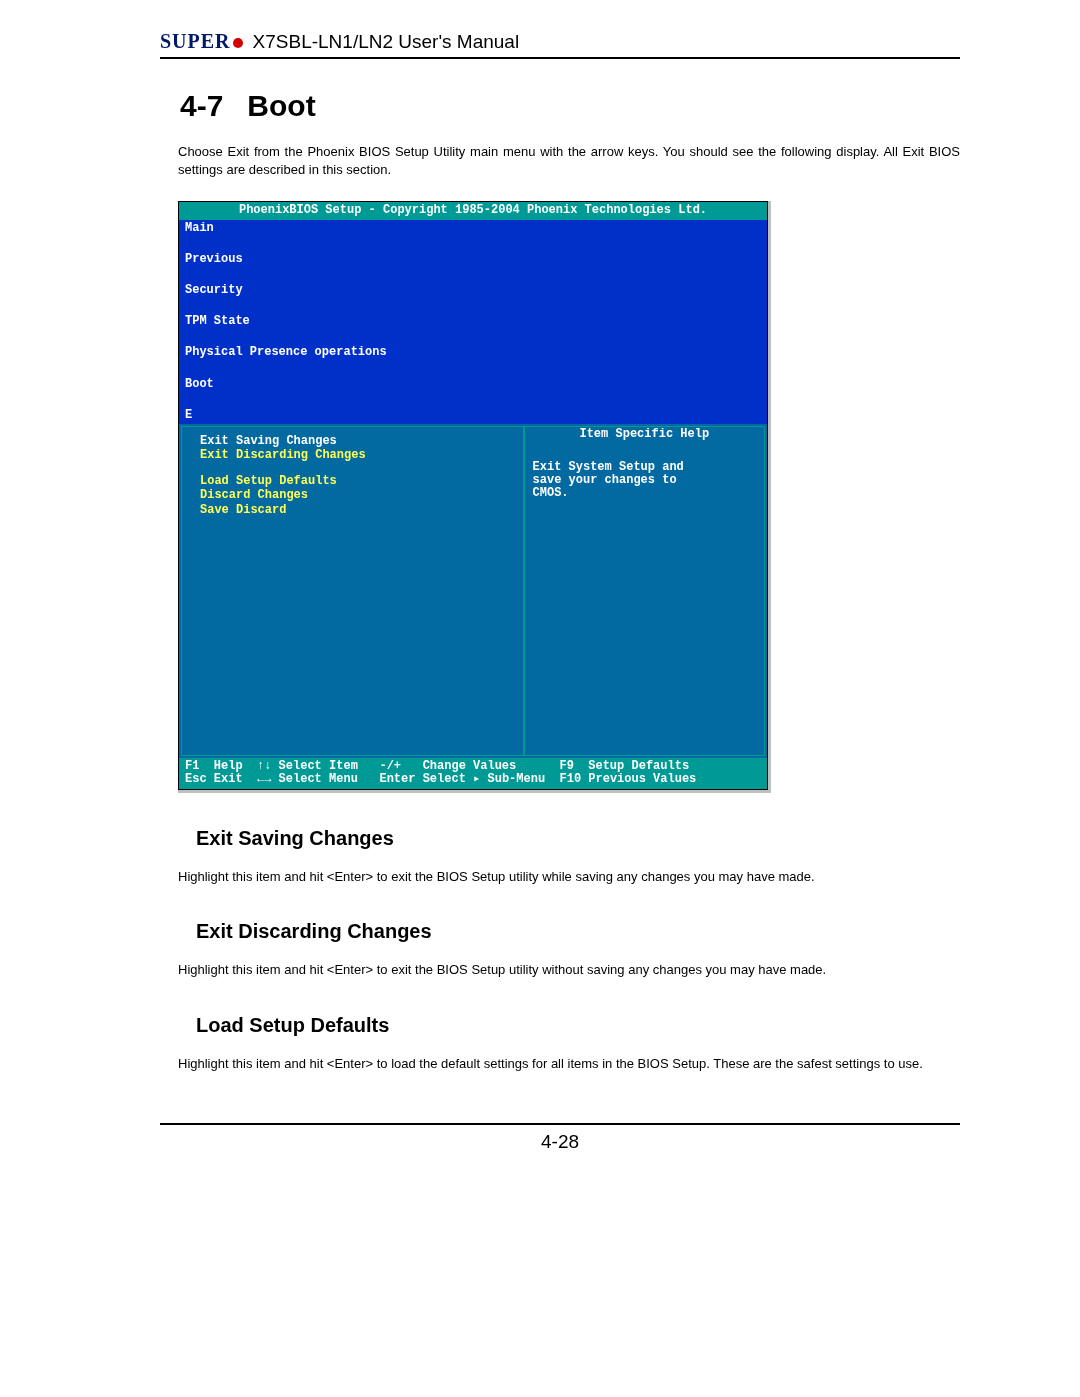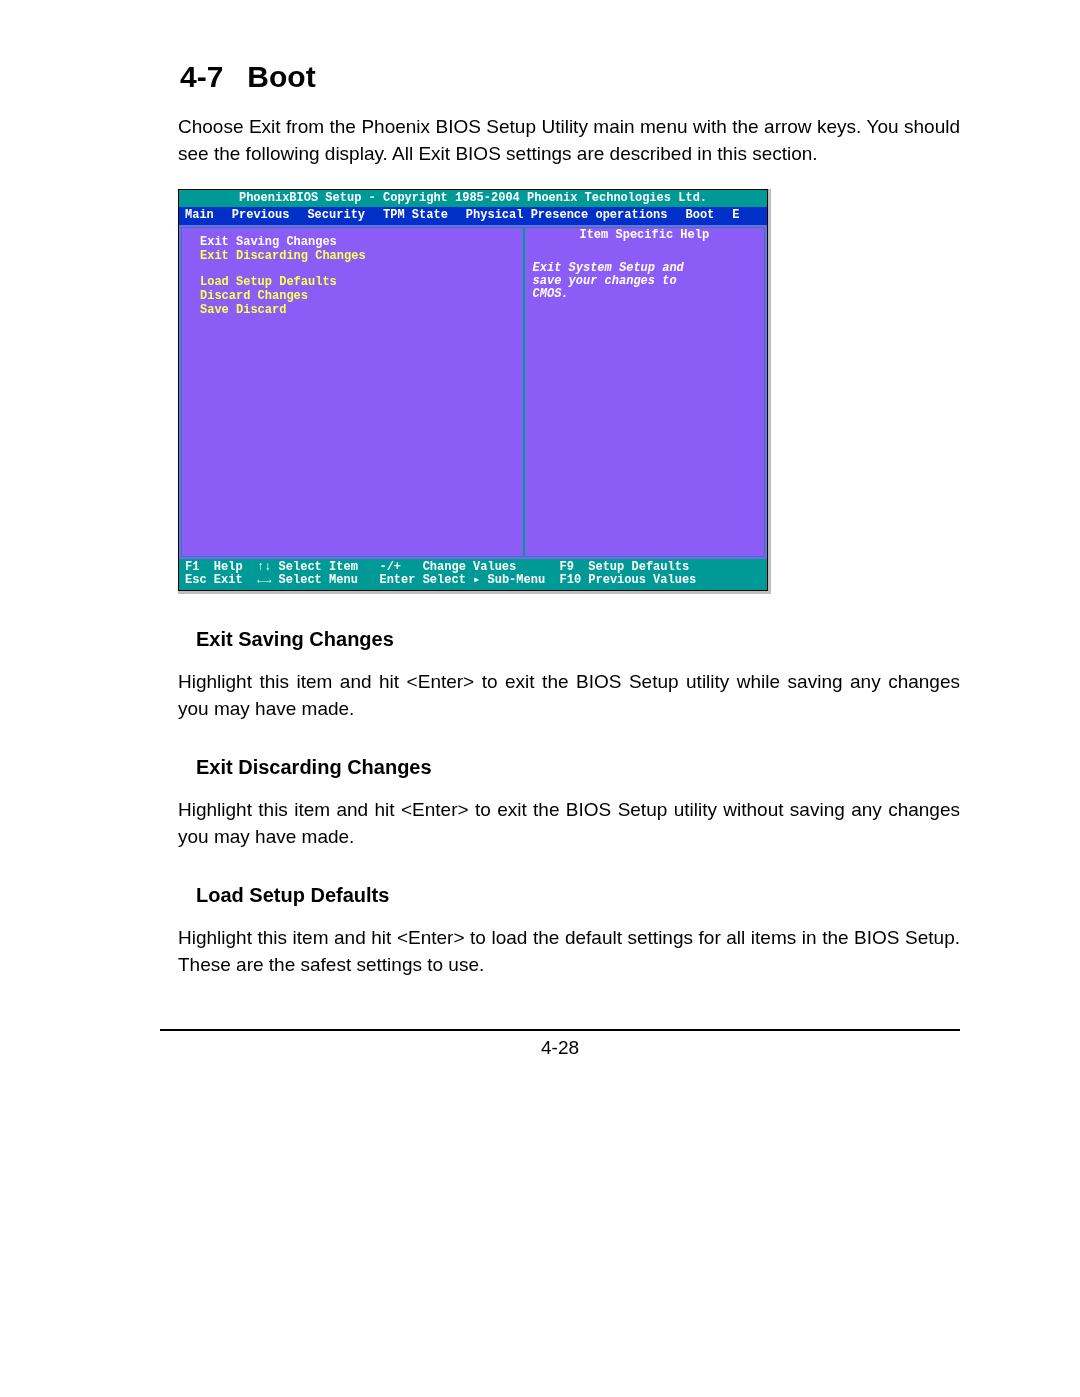--- a/index.html
+++ b/index.html
@@ -44,21 +44,21 @@
     font-size: 19px;
     margin-left: 10px;
   }
   h1.section-title {
     font-size: 30px;
     font-weight: 700;
     margin: 30px 0 20px 20px;
   }
   .section-num { display:inline-block; margin-right:24px; }
   p.body {
-    font-size: 19px;
+    font-size: 13px;
     line-height: 1.4;
     margin: 0 0 22px 18px;
     text-align: justify;
   }
   h3.sub {
     font-size: 20px;
     font-weight: 700;
     margin: 34px 0 18px 36px;
   }
 
@@ -68,39 +68,40 @@
     margin-bottom: 30px;
     width: 590px;
     border-right: 3px solid #bfbfbf;
     border-bottom: 3px solid #bfbfbf;
   }
   .bios {
     font-family: "Courier New", Courier, monospace;
     font-size: 12px;
     font-weight: 700;
     line-height: 1.1;
-    background: #8b5cf6;
+    background: #0369a1;
     color: #c0c0c0;
     border: 1px solid #000;
   }
   .bios-titlebar {
     background: #009a96;
     color: #fff;
     text-align: center;
     padding: 2px 0;
     white-space: pre;
   }
   .bios-menubar {
     background: #0030c8;
     color: #fff;
     padding: 2px 6px;
     display: flex;
     gap: 18px;
     white-space: nowrap;
     overflow: hidden;
+    flex-direction: column;
   }
   .bios-menubar span { flex: none; }
   .bios-main {
     display: flex;
     height: 334px;
   }
   .bios-left {
     flex: 1 1 62%;
     border: 1px solid #009a96;
     margin: 2px 0 2px 2px;
@@ -110,41 +111,47 @@
     flex: 0 0 38%;
     border: 1px solid #009a96;
     margin: 2px 2px 2px 0;
     padding: 1px 8px;
     color: #fff;
   }
   .bios-left .item { color: #ffff55; margin-bottom: 1px; white-space: pre; }
   .bios-left .item.sel { color: #fff; background: transparent; }
   .bios-left .spacer { height: 12px; }
   .bios-right .help-title { text-align: center; color:#fff; margin-bottom: 20px; }
-  .bios-right .help-body { white-space: pre-line; color:#fff;font-style:italic; }
+  .bios-right .help-body { white-space: pre-line; color:#fff; }
   .bios-footer {
     background: #009a96;
     color: #fff;
     padding: 2px 6px 3px 6px;
   }
   .bios-footer .row { white-space: pre; }
   .hr-bottom{
     border-top:2px solid #000;
     margin:50px 0 6px 0;
   }
   .footer-num{
     text-align:center;
     font-size:19px;
   }
 </style>
 </head>
 <body>
 
 <div class="page">
 
+  <div class="header-row">
+    <span class="brand">
+      <span>SUPER</span><span class="dot"></span>
+    </span>
+    <span class="manual-title">X7SBL-LN1/LN2 User's Manual</span>
+  </div>
 
   <h1 class="section-title">
     <span class="section-num">4-7</span><span>Boot</span>
   </h1>
 
   <p class="body">Choose Exit from the Phoenix BIOS Setup Utility main menu with the arrow keys. You should see the following display. All Exit BIOS settings are described in this section.</p>
 
   <div class="bios-wrap">
     <div class="bios">
       <div class="bios-titlebar">PhoenixBIOS Setup - Copyright 1985-2004 Phoenix Technologies Ltd.</div>

